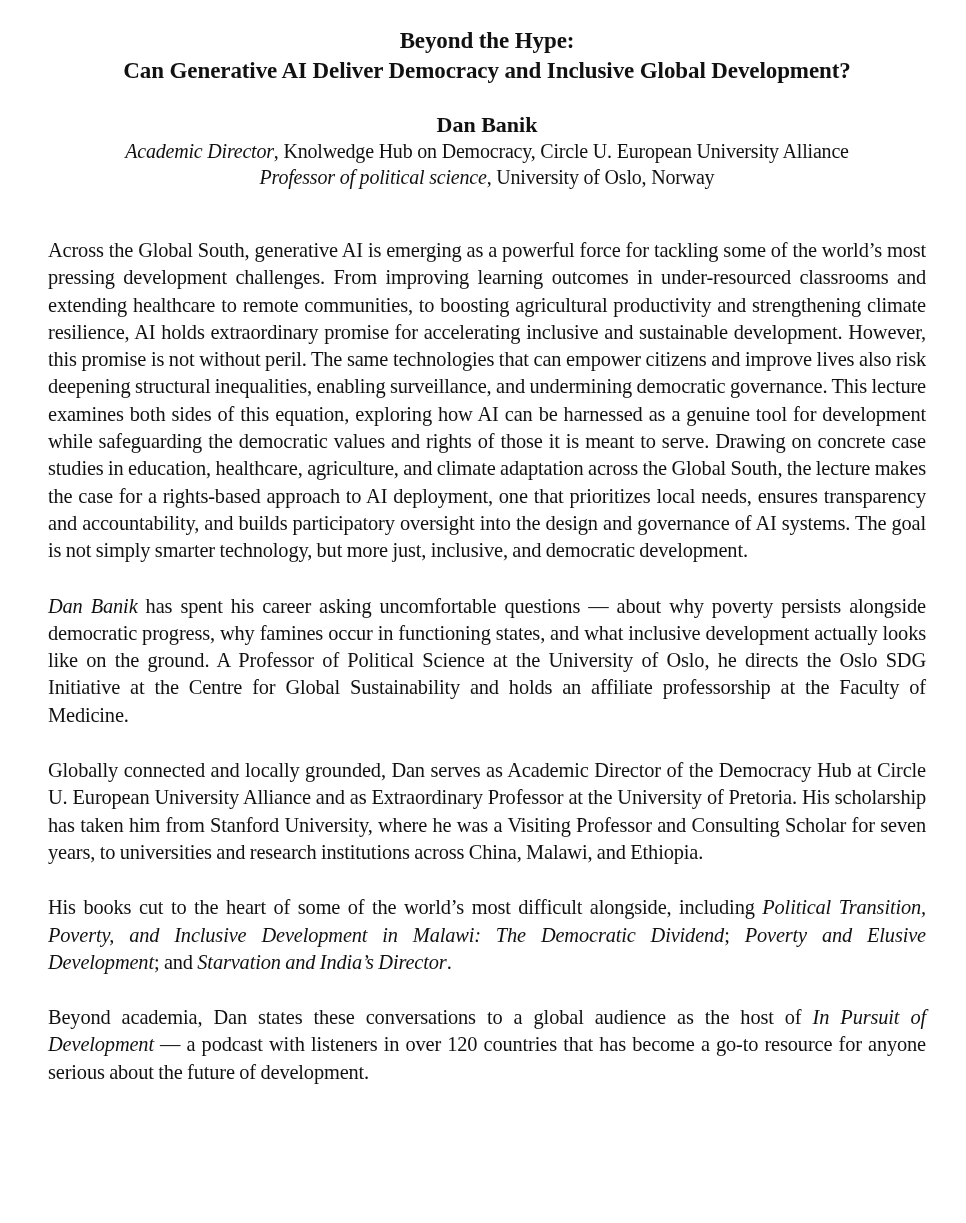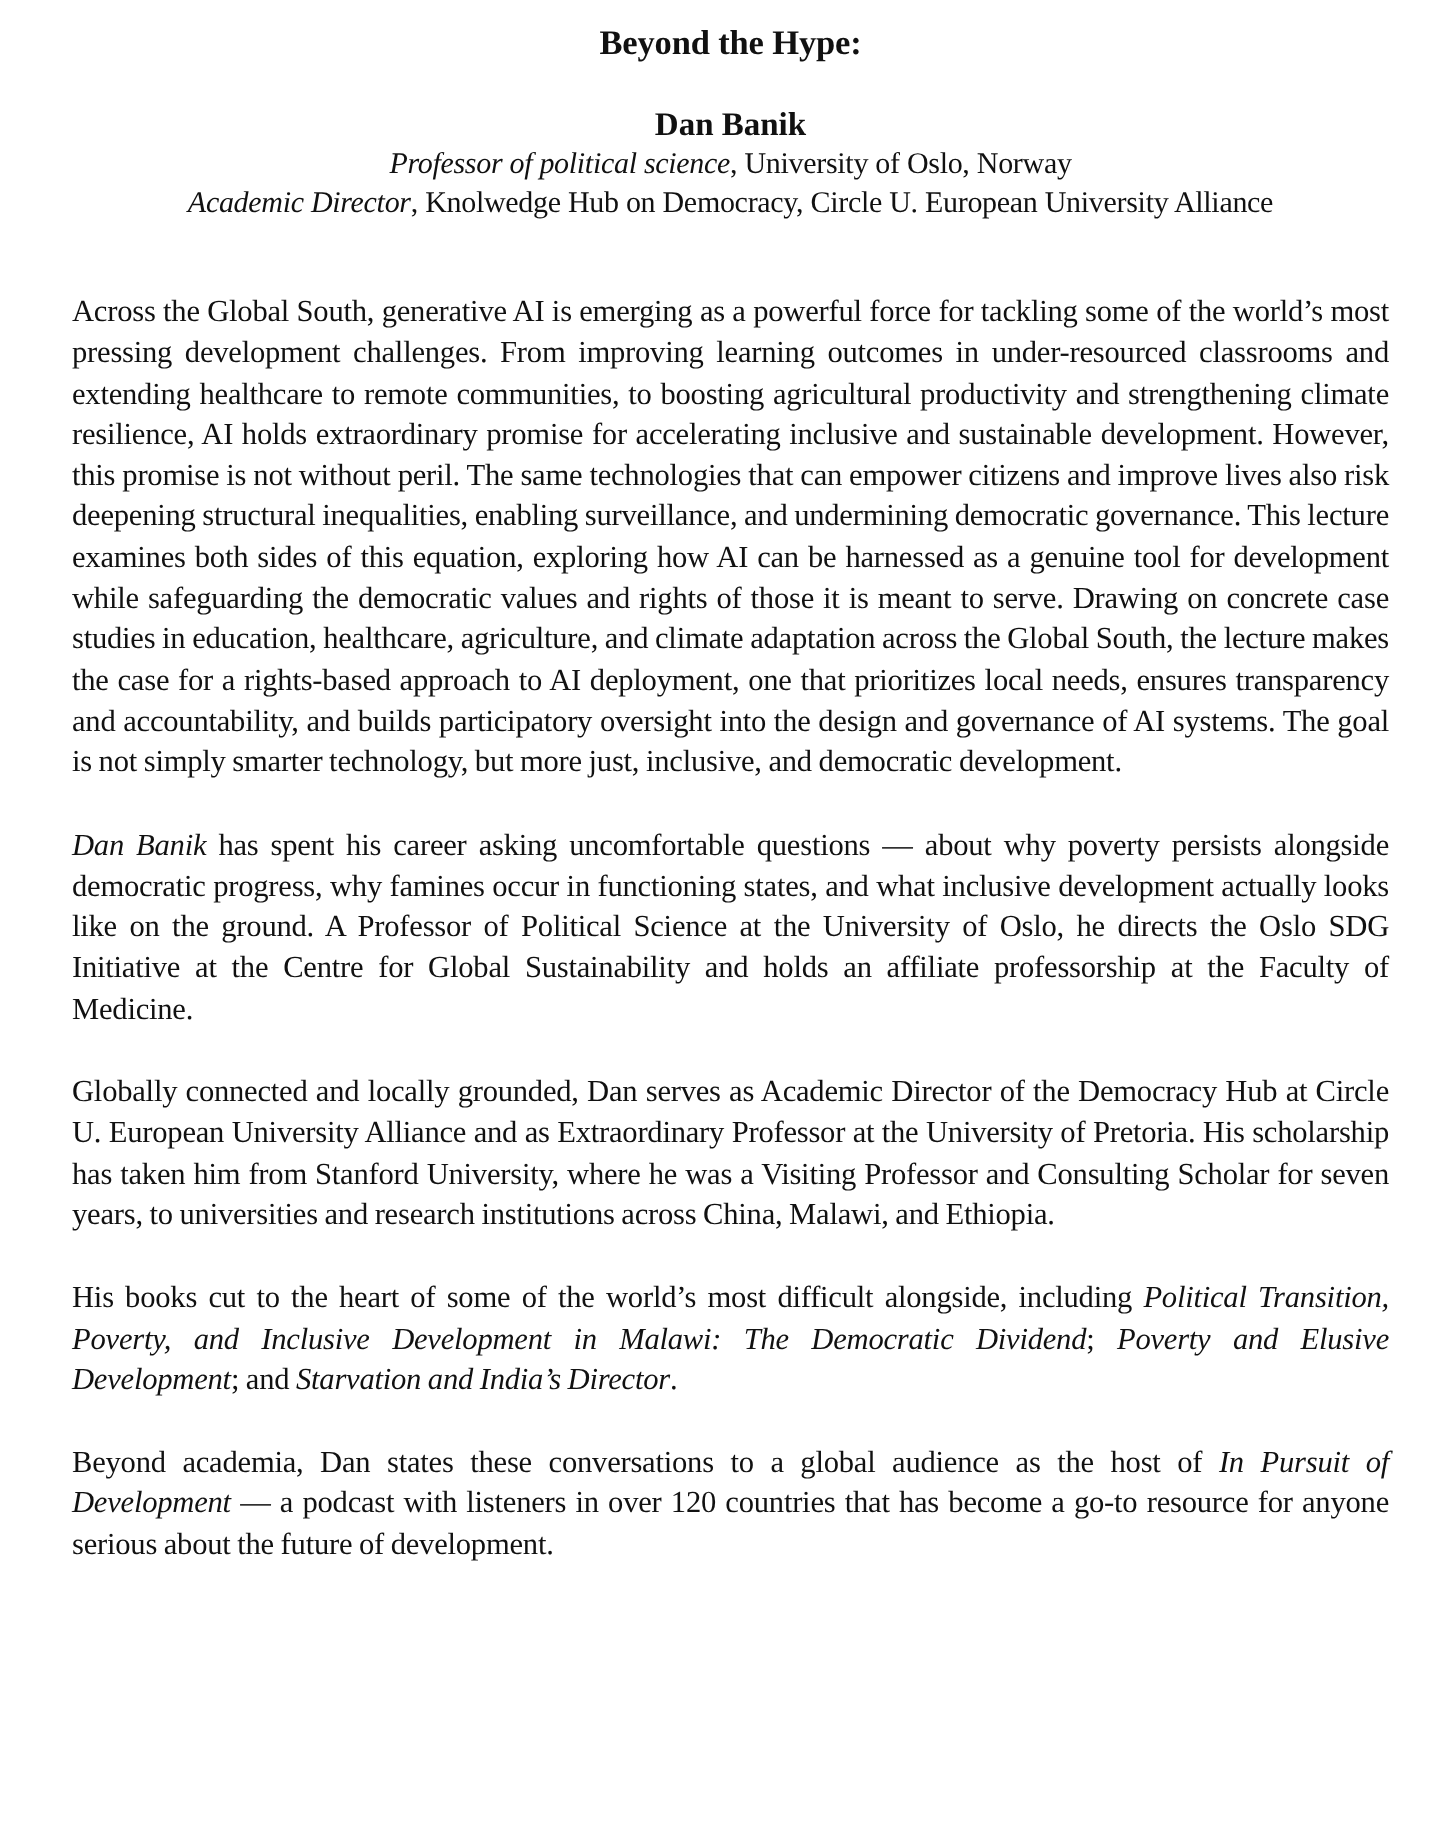--- a/index.html
+++ b/index.html
@@ -1,21 +1,21 @@
 <!DOCTYPE html>
 <html><head>
   <meta charset="utf-8">
   <style>
     html, body { margin: 0; padding: 0; background: #ffffff; }
     body {
       width: 966px; height: 1223px; overflow: hidden;
       font-family: "Liberation Serif", "DejaVu Serif", serif;
       color: #111111;
     }
-    .page { padding: 12px 40px 0 48px; box-sizing: border-box; width: 966px; }
+    .page { padding: 24px 40px 0 48px; box-sizing: border-box; width: 966px; }
     .title {
       text-align: center; font-weight: bold; font-size: 23px; line-height: 30px;
       margin: 2px 0 0 0; letter-spacing: -0.1px;
     }
     .author-block { text-align: center; margin-top: 26px; }
     .author-name { font-weight: bold; font-size: 22px; line-height: 26px; }
     .affil { font-size: 20px; line-height: 26px; letter-spacing: -0.2px; }
     .affil i { font-style: italic; }
     .body { margin-top: 47px; }
     p {
@@ -23,26 +23,27 @@
       text-align: justify; letter-spacing: -0.15px; word-spacing: -0.5px;
     }
     i { font-style: italic; }
   </style>
 </head>
 <body>
 
 <div class="page">
   <div class="title">
     <div>Beyond the Hype:</div>
+    <div>Can Generative AI Deliver Democracy and Inclusive Global Development?</div>
   </div>
 
   <div class="author-block">
     <div class="author-name">Dan Banik</div>
+    <div class="affil"><i>Academic Director</i><span>, Knolwedge Hub on Democracy, Circle U. European University Alliance</span></div>
     <div class="affil"><i>Professor of political science</i><span>, University of Oslo, Norway</span></div>
-    <div class="affil"><i>Academic Director</i><span>, Knolwedge Hub on Democracy, Circle U. European University Alliance</span></div>
   </div>
 
   <div class="body">
     <p>Across the Global South, generative AI is emerging as a powerful force for tackling some of the world’s most pressing development challenges. From improving learning outcomes in under-resourced classrooms and extending healthcare to remote communities, to boosting agricultural productivity and strengthening climate resilience, AI holds extraordinary promise for accelerating inclusive and sustainable development. However, this promise is not without peril. The same technologies that can empower citizens and improve lives also risk deepening structural inequalities, enabling surveillance, and undermining democratic governance. This lecture examines both sides of this equation, exploring how AI can be harnessed as a genuine tool for development while safeguarding the democratic values and rights of those it is meant to serve. Drawing on concrete case studies in education, healthcare, agriculture, and climate adaptation across the Global South, the lecture makes the case for a rights-based approach to AI deployment, one that prioritizes local needs, ensures transparency and accountability, and builds participatory oversight into the design and governance of AI systems. The goal is not simply smarter technology, but more just, inclusive, and democratic development.</p>
 
     <p><i>Dan Banik</i><span> has spent his career asking uncomfortable questions — about why poverty persists alongside democratic progress, why famines occur in functioning states, and what inclusive development actually looks like on the ground. A Professor of Political Science at the University of Oslo, he directs the Oslo SDG Initiative at the Centre for Global Sustainability and holds an affiliate professorship at the Faculty of Medicine.</span></p>
 
     <p>Globally connected and locally grounded, Dan serves as Academic Director of the Democracy Hub at Circle U. European University Alliance and as Extraordinary Professor at the University of Pretoria. His scholarship has taken him from Stanford University, where he was a Visiting Professor and Consulting Scholar for seven years, to universities and research institutions across China, Malawi, and Ethiopia.</p>
 
     <p><span>His books cut to the heart of some of the world’s most difficult alongside, including </span><i>Political Transition, Poverty, and Inclusive Development in Malawi: The Democratic Dividend</i><span>; </span><i>Poverty and Elusive Development</i><span>; and </span><i>Starvation and India’s Director</i><span>.</span></p>

